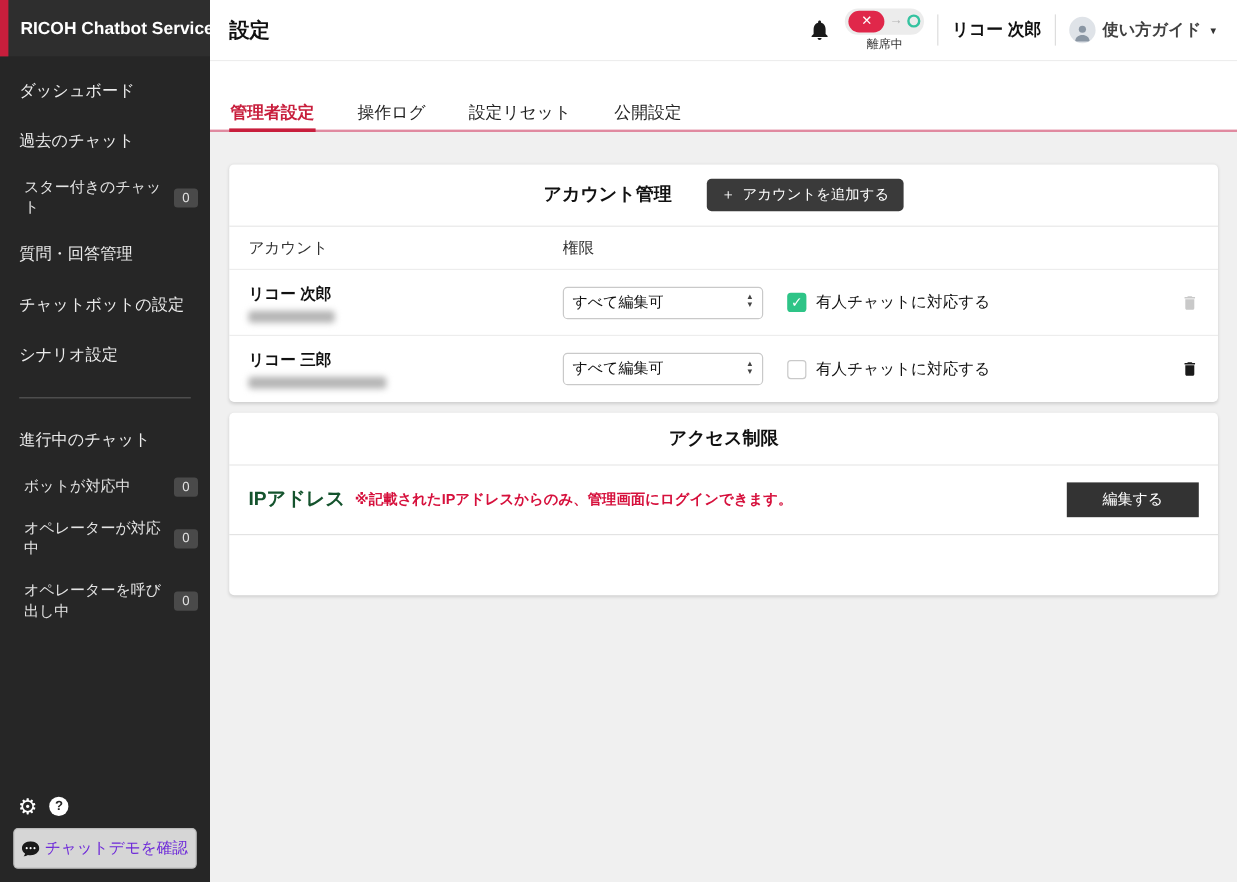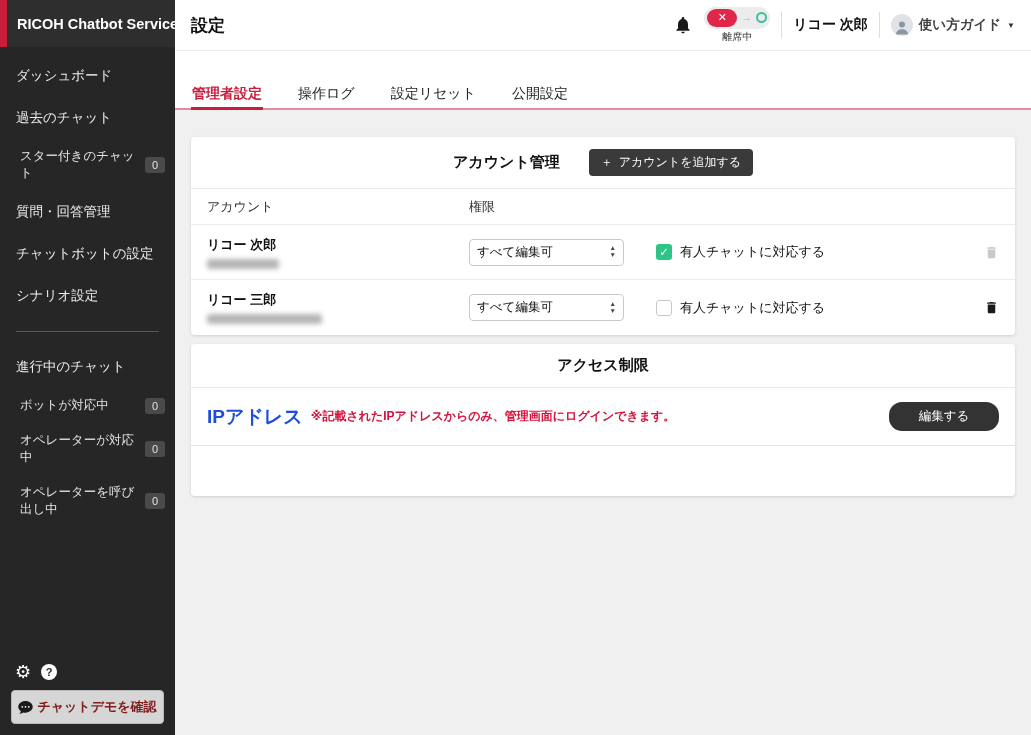--- a/index.html
+++ b/index.html
@@ -15,22 +15,22 @@
   .nav-item { padding:12px 16px; font-size:13.5px; color:#ececec; cursor:pointer; }
   .nav-item.sub { font-size:12.5px; padding:9px 10px 9px 20px; display:flex; justify-content:space-between; align-items:center; color:#e3e3e3; }
   .count-badge { background:#4a4a4a; color:#e0e0e0; font-size:11px; min-width:20px; text-align:center;
     padding:2px 5px; border-radius:3px; }
   .nav-divider { border-top:1px solid #585858; margin:14px 16px; }
   .sidebar-bottom { margin-top:auto; padding:10px 11px 11px; }
   .util-icons { display:flex; align-items:center; gap:10px; padding:0 4px 9px; }
   .gear { color:#fff; font-size:18px; line-height:1; }
   .help-circle { width:16px; height:16px; border-radius:50%; background:#fff; color:#262626;
     font-size:11px; font-weight:bold; display:flex; align-items:center; justify-content:center; }
-  .demo-btn { background:#d6d6d6; border:1px solid #b9b9b9; color:#7f1d1d; border-radius:4px;
-    font-size:13px; font-weight:bold; padding:7px 6px; display:flex; align-items:center; justify-content:center; gap:4px; cursor:pointer; width:100%; }
+  .demo-btn { background:#d6d6d6; border:1px solid #b9b9b9; color:#6d28d9; border-radius:4px;
+    font-size:13px; font-weight:normal; padding:7px 6px; display:flex; align-items:center; justify-content:center; gap:4px; cursor:pointer; width:100%; }
 
   
   .main { flex:1; display:flex; flex-direction:column; background:#f0f0f0; min-width:0; }
   .topbar { background:#fff; height:51px; display:flex; align-items:center; padding:0 16px; border-bottom:1px solid #ededed; flex-shrink:0; }
   .page-title { font-size:17px; font-weight:bold; color:#111; }
   .topbar-right { margin-left:auto; display:flex; align-items:center; gap:11px; }
   .bell svg { display:block; }
   .status-wrap { display:flex; flex-direction:column; align-items:center; cursor:pointer; }
   .status-pill { width:66px; height:22px; background:#ececec; border-radius:11px; display:flex; align-items:center; padding:0 3px; gap:4px; }
   .status-on { width:30px; height:18px; background:#e0274a; border-radius:9px; color:#fff; font-size:11px; font-weight:bold;
@@ -58,35 +58,35 @@
     padding:5px 12px; display:flex; align-items:center; gap:6px; cursor:pointer; }
 
   .thead { display:flex; padding:9px 16px 8px; border-bottom:1px solid #ededed; font-size:13px; color:#333; }
   .col-name { width:262px; flex-shrink:0; }
   .col-perm { width:187px; flex-shrink:0; }
   .trow { display:flex; align-items:center; padding:8px 16px; border-bottom:1px solid #ededed; height:55px; }
   .trow:last-child { border-bottom:none; }
   .acct-name { font-weight:bold; font-size:13px; color:#111; }
   .email-blur { margin-top:5px; height:10px; border-radius:3px; background:#b5b5b5; filter:blur(2.5px); }
   .blur-1 { width:72px; } .blur-2 { width:115px; }
-  .select-box { width:155px; height:27px; border:1px solid #c9c9c9; border-radius:4px; background:#fff;
+  .select-box { width:167px; height:27px; border:1px solid #c9c9c9; border-radius:4px; background:#fff;
     display:flex; align-items:center; justify-content:space-between; padding:0 7px; font-size:12.5px; color:#111; cursor:pointer; }
   .stepper { display:flex; flex-direction:column; font-size:6.5px; color:#444; line-height:1.05; }
   .col-chat { flex:1; display:flex; align-items:center; gap:8px; font-size:13px; color:#111; }
   .checkbox { width:16px; height:16px; border-radius:3px; flex-shrink:0; }
   .checkbox.checked { background:#2ec487; color:#fff; display:flex; align-items:center; justify-content:center; font-size:11.5px; font-weight:bold; }
   .checkbox.unchecked { background:#fff; border:1px solid #c9c9c9; }
   .trash { margin-left:auto; cursor:pointer; display:flex; }
   .trash.disabled svg path { fill:#c9c9c9; }
   .trash svg path { fill:#1a1a1a; }
 
   .access-row { display:flex; align-items:center; padding:14px 16px; border-bottom:1px solid #e3e3e3; min-height:47px; }
-  .ip-label { font-weight:bold; font-size:19px; color:#1d4ed8; }
+  .ip-label { font-weight:bold; font-size:16px; color:#14532d; }
   .ip-note { color:#d6103c; font-size:12px; font-weight:bold; margin-left:8px; }
-  .edit-btn { margin-left:auto; background:#333; color:#fff; font-size:12.5px; border:none; border-radius:13px;
+  .edit-btn { margin-left:auto; background:#333; color:#fff; font-size:12.5px; border:none; border-radius:0;
     padding:6px 0; width:110px; cursor:pointer; }
   .access-empty { height:50px; }
 </style>
 </head>
 <body>
 
 <div class="app">
 
   <aside class="sidebar">
     <div class="brand">RICOH Chatbot Service</div>

